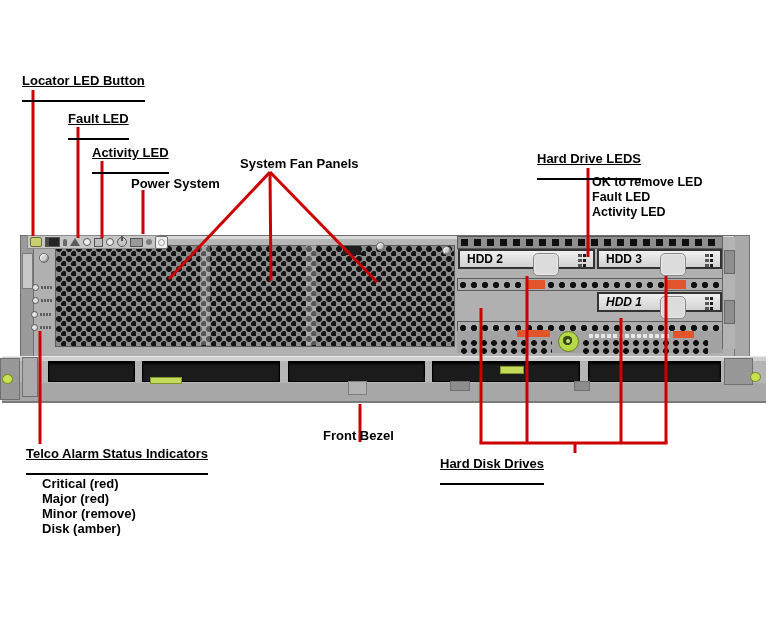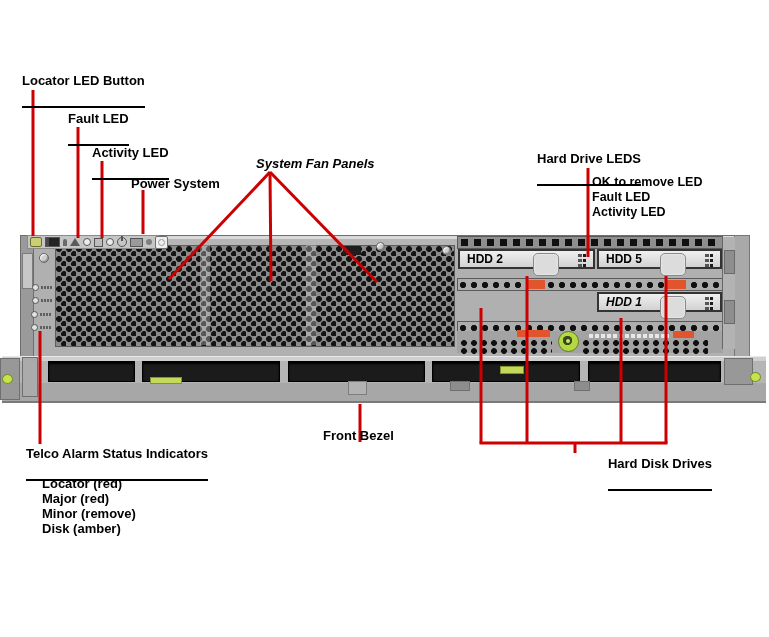--- a/index.html
+++ b/index.html
@@ -1,21 +1,21 @@
 <!DOCTYPE html>
 <html><head>
 <meta charset="utf-8">
 <style>
   html,body{margin:0;padding:0;background:#fff;}
   #canvas{position:relative;width:769px;height:637px;background:#ffffff;overflow:hidden;
           font-family:"Liberation Sans","DejaVu Sans",sans-serif;}
   .abs{position:absolute;}
   
   .lbl{position:absolute;font-weight:bold;font-size:13px;color:#000;white-space:nowrap;z-index:30;}
-  .lbl .u{border-bottom:2px solid #000;padding-bottom:18px;}
+  .lbl .u{border-bottom:2px solid #000;padding-bottom:12px;text-decoration:underline;}
   .sub{position:absolute;font-weight:bold;font-size:12.5px;color:#000;z-index:30;}
   .sub div{line-height:15px;white-space:nowrap;}
   
   .chassis-face{position:absolute;left:22px;top:235px;width:728px;height:122px;
      background:linear-gradient(#d9d9d9 0 3px,#b6b6b6 3px 10px,#b0b0b0 10px 100%);
      border-top:1px solid #6f6f6f;z-index:1;}
   .fan-panel{position:absolute;left:55px;top:245px;width:398px;height:100px;
      background-color:#8b8b8b;
      background-image:
        radial-gradient(circle at 3px 3px,#141414 2.6px,rgba(0,0,0,0) 3.3px),
@@ -160,21 +160,21 @@
           <span class="g"></span>
           <span class="d"></span>
         </div>
       <div class="ledrow">
           <span class="g"></span>
           <span class="d"></span>
         </div>
     </div>
   </div>
   <div class="bay" style="left:597px;top:249px;width:125px;">
-    <span class="bay-label">HDD 5</span>
+    <span class="bay-label">HDD 3</span>
     <div class="latch"></div>
     <div class="ledcol">
       <div class="ledrow">
           <span class="g"></span>
           <span class="d"></span>
         </div>
       <div class="ledrow">
           <span class="g"></span>
           <span class="d"></span>
         </div>
@@ -260,36 +260,36 @@
       <path d="M666,276 V443"></path>
       <path d="M479.5,443 H667.5"></path>
       <path d="M575,443 V453"></path>
     </g>
   </svg>
 
   <div class="lbl" style="left:22px;top:73px;"><span class="u">Locator LED Button</span></div>
   <div class="lbl" style="left:68px;top:111px;"><span class="u">Fault LED</span></div>
   <div class="lbl" style="left:92px;top:145px;"><span class="u">Activity LED</span></div>
   <div class="lbl" style="left:131px;top:176px;"><span>Power System</span></div>
-  <div class="lbl" style="left:256px;top:156px;font-style:italic;"><span>System Fan Panels</span></div>
+  <div class="lbl" style="left:240px;top:156px;"><span>System Fan Panels</span></div>
 
   <div class="lbl" style="left:537px;top:151px;"><span class="u">Hard Drive LEDS</span></div>
   <div class="sub" style="left:592px;top:175px;">
     <div>OK to remove LED</div>
     <div>Fault LED</div>
     <div>Activity LED</div>
   </div>
 
   <div class="lbl" style="left:26px;top:446px;"><span class="u">Telco Alarm Status Indicators</span></div>
   <div class="sub" style="left:42px;top:476px;font-size:13px;">
-    <div>Locator (red)</div>
+    <div>Critical (red)</div>
     <div>Major (red)</div>
     <div>Minor (remove)</div>
     <div>Disk (amber)</div>
   </div>
 
   <div class="lbl" style="left:323px;top:428px;"><span>Front Bezel</span></div>
 
-  <div class="lbl" style="left:440px;top:456px;width:272px;text-align:right;">
+  <div class="lbl" style="left:440px;top:456px;width:272px;text-align:left;">
     <span class="u">Hard Disk Drives</span><br>
   </div>
 
 </div>
 
 </body></html>

